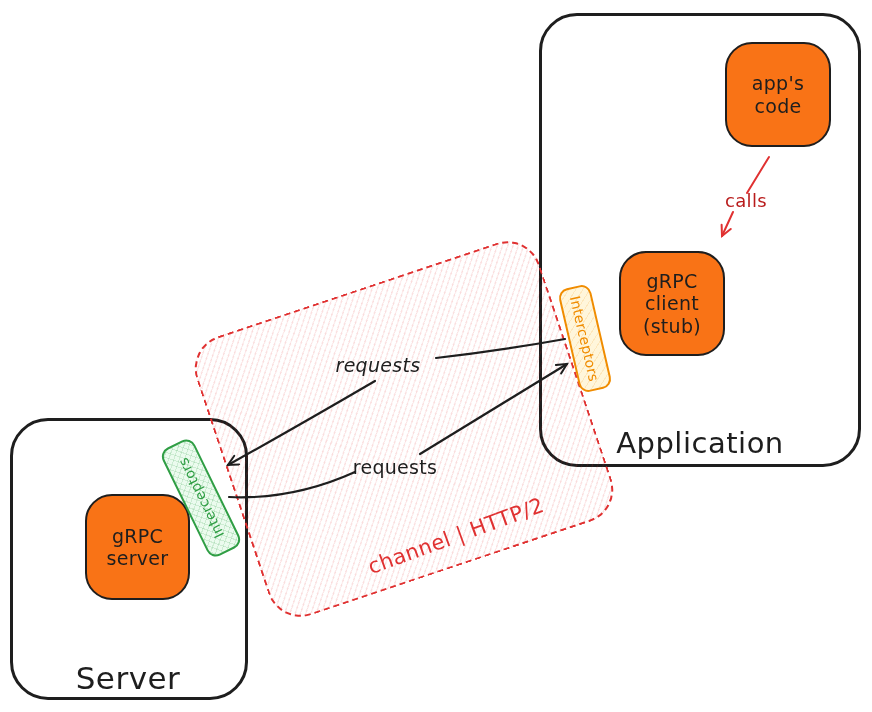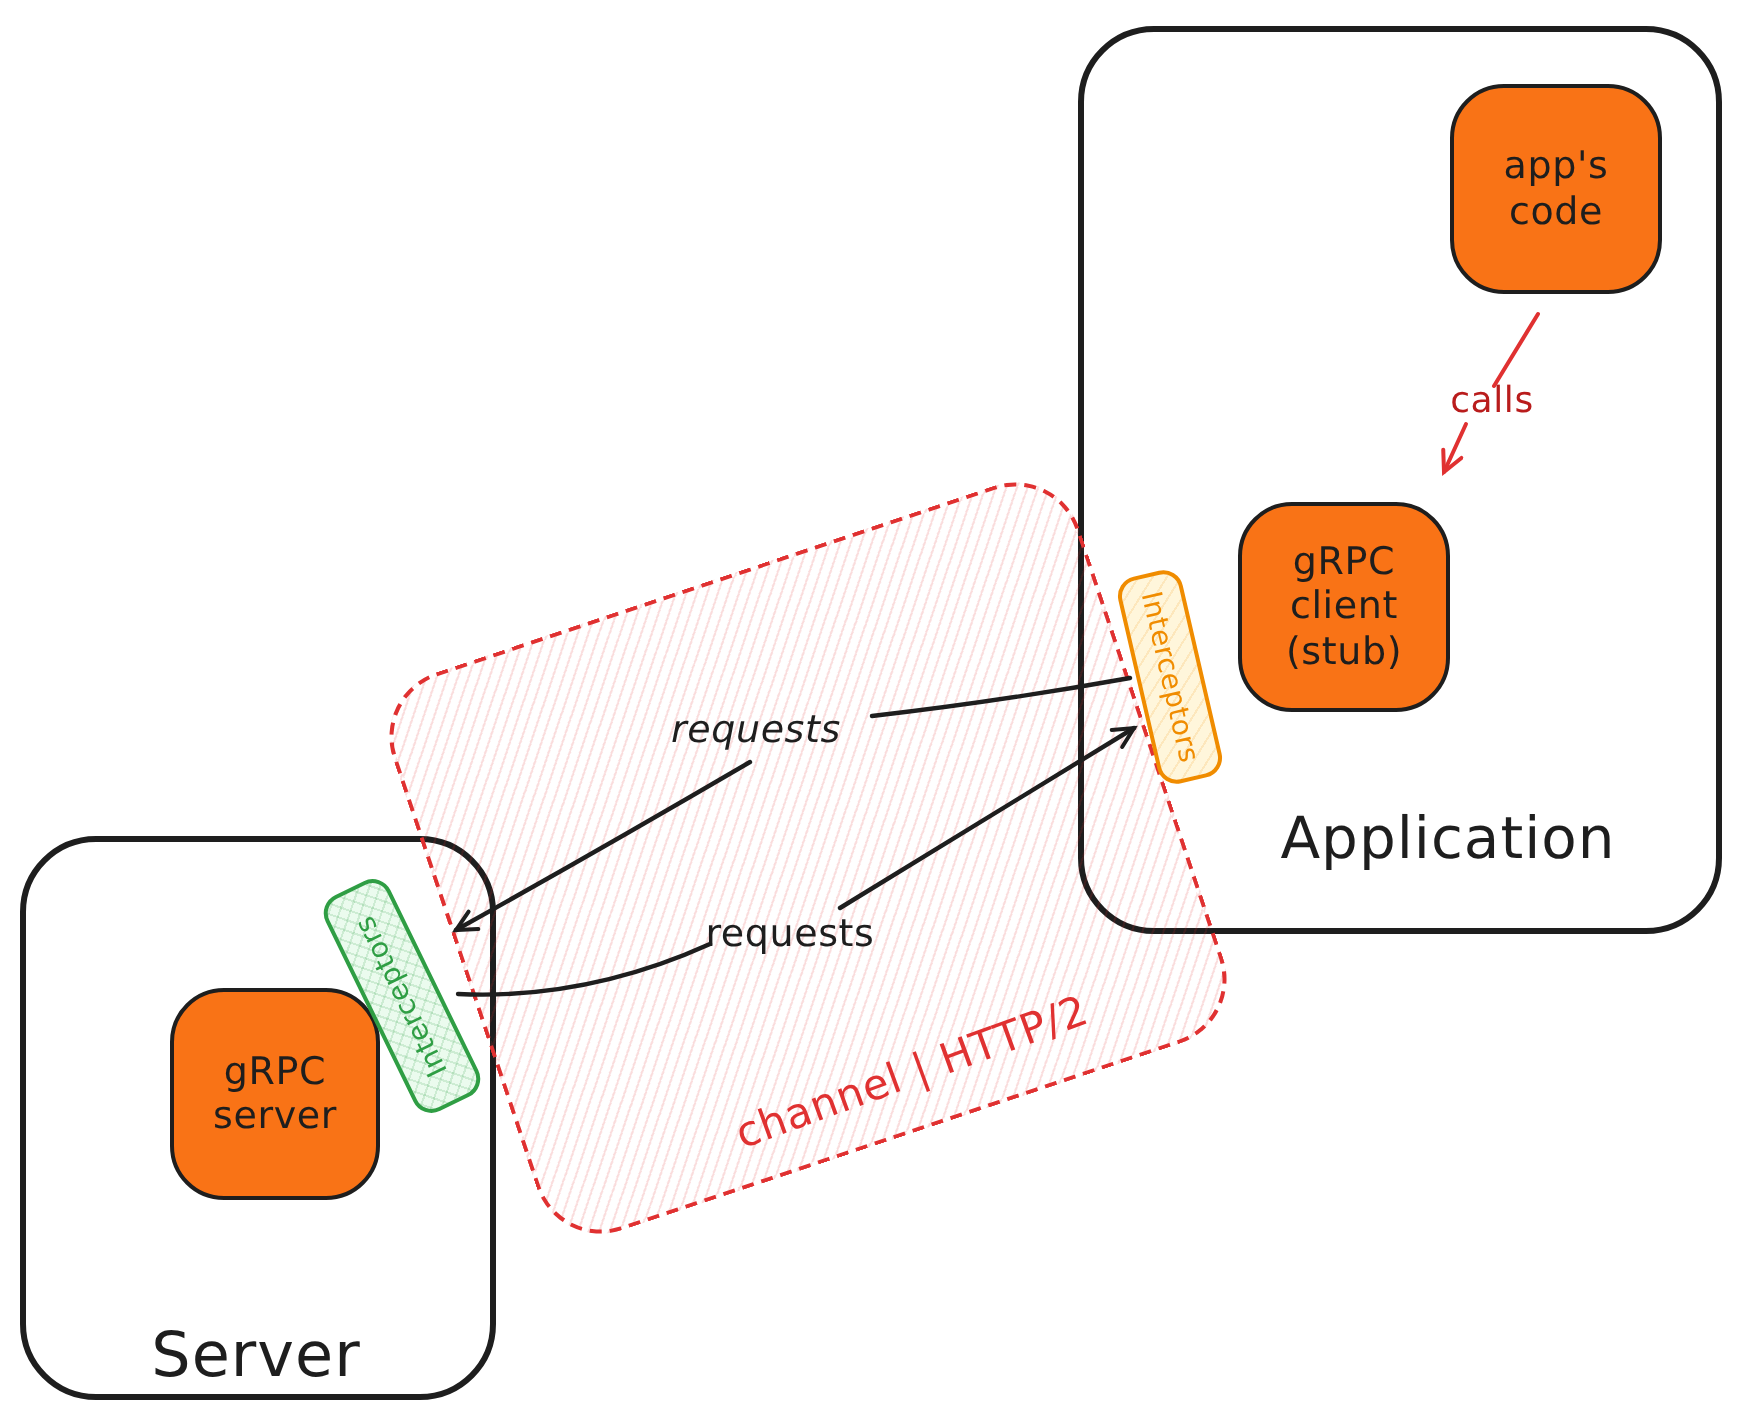--- a/index.html
+++ b/index.html
@@ -134,21 +134,21 @@
     <span>gRPC
 client
 (stub)</span>
   </div>
 
   <div class="abs sbox" style="left:85px; top:494px; width:105px; height:106px;">
     <span>gRPC
 server</span>
   </div>
 
-  <div class="abs shape-label" id="application-label" style="left:610px; top:402px; width:180px;margin-left:24px;">Application</div>
+  <div class="abs shape-label" id="application-label" style="left:610px; top:426px; width:180px;">Application</div>
   <div class="abs shape-label" id="server-label" style="left:48px; top:660px; width:160px;">Server</div>
 
   <div class="abs" id="channel-label">channel | HTTP/2</div>
 
   <div class="abs badge" id="badge-client">
     <span>Interceptors</span>
   </div>
   <div class="abs badge" id="badge-server">
     <span>Interceptors</span>
   </div>

